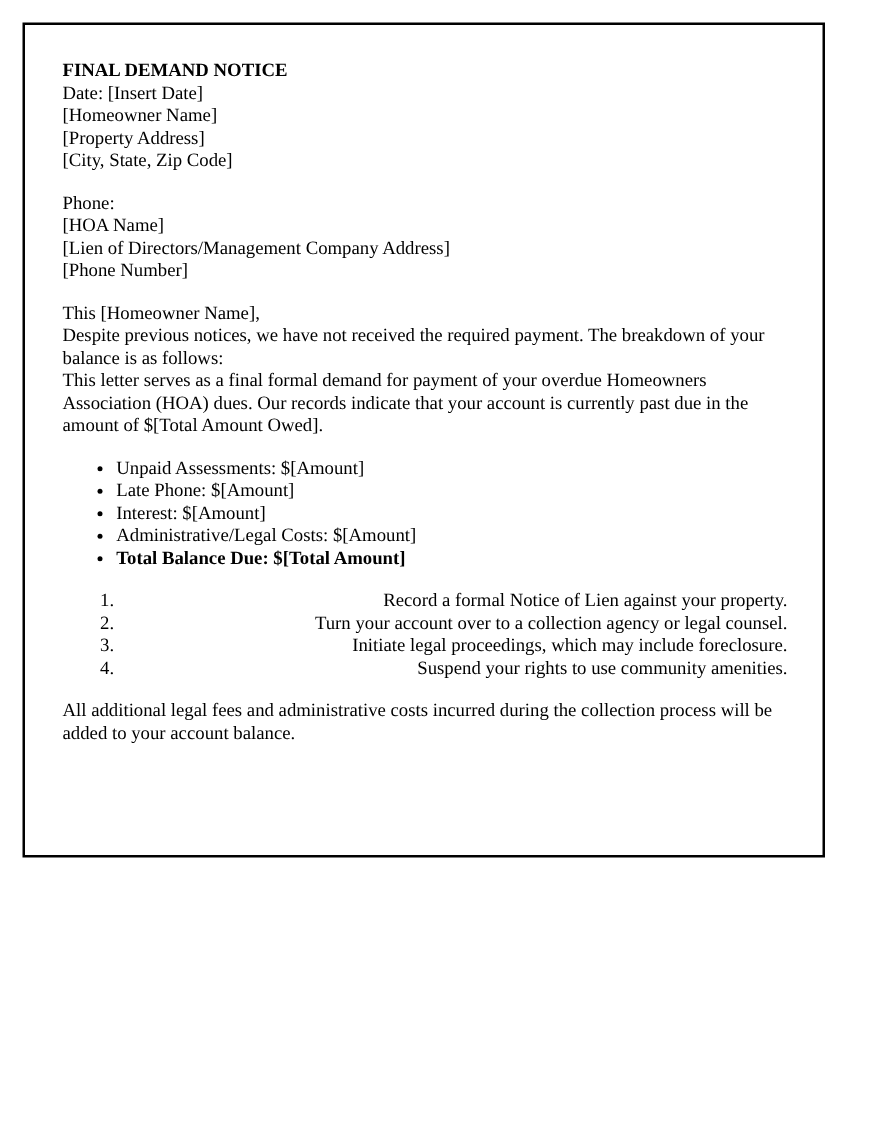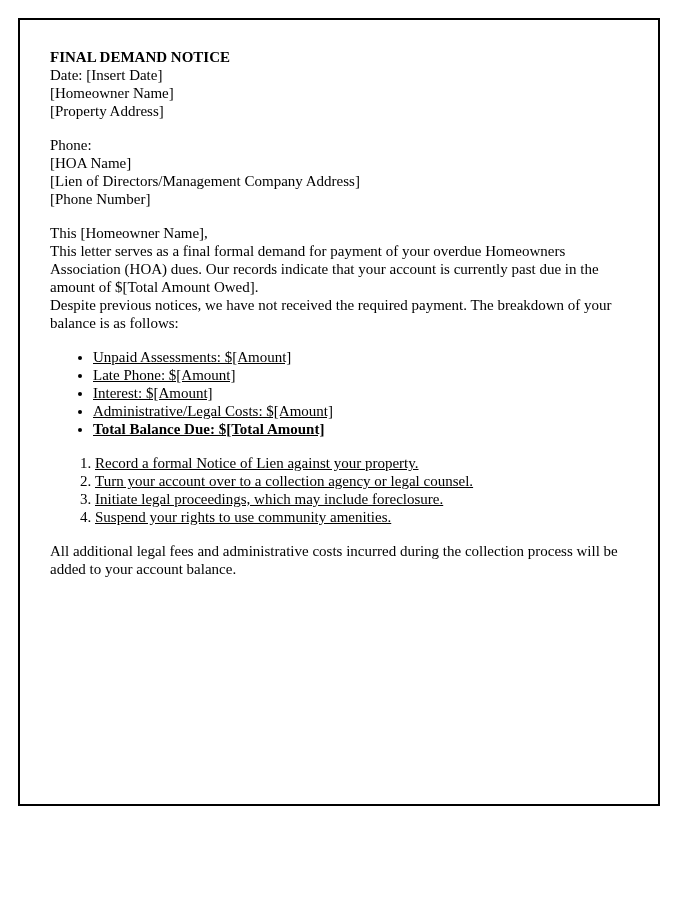--- a/index.html
+++ b/index.html
@@ -9,67 +9,67 @@
     background: #ffffff;
     font-family: "Liberation Serif", "DejaVu Serif", serif;
     color: #000000;
   }
   body { position: relative; overflow: hidden; }
   .page {
     position: absolute;
     left: 18px;
     top: 18px;
     width: 642px;
-    height: 788px;
+    height: 668px;
     border: 2px solid #000000;
     background: #ffffff;
     padding: 28px 28px 0 30px;
     font-size: 15px;
     line-height: 18px;
   }
   .block { margin-bottom: 16px; }
   .bold { font-weight: bold; }
   p.line { margin: 0; }
   ul.balance-list, ol.actions-list {
     margin: 16px 0 16px 0;
     padding-left: 43px;
   }
   ul.balance-list li, ol.actions-list li {
     line-height: 18px;
-    text-decoration: underline;
   }
-  ol.actions-list { padding-left: 45px; }
+  ol.actions-list { padding-left: 45px; text-align: right; }
 </style>
 </head>
 <body>
 
 <div class="page">
 
   <p class="line bold block">FINAL DEMAND NOTICE</p>
 
   <p class="line block">Date: [Insert Date]</p>
 
   <div class="block">
     <p class="line">[Homeowner Name]</p>
     <p class="line">[Property Address]</p>
+    <p class="line">[City, State, Zip Code]</p>
   </div>
 
   <div class="block">
     <p class="line">Phone:</p>
     <p class="line">[HOA Name]</p>
     <p class="line">[Lien of Directors/Management Company Address]</p>
     <p class="line">[Phone Number]</p>
   </div>
 
 
   <p class="line block">This [Homeowner Name],</p>
 
+  <p class="line">Despite previous notices, we have not received the required payment. The breakdown of your balance is as follows:</p>
+
   <p class="line block">This letter serves as a final formal demand for payment of your overdue Homeowners Association (HOA) dues. Our records indicate that your account is currently past due in the amount of $[Total Amount Owed].</p>
-
-  <p class="line">Despite previous notices, we have not received the required payment. The breakdown of your balance is as follows:</p>
 
   <ul class="balance-list">
     <li>Unpaid Assessments: $[Amount]</li>
     <li>Late Phone: $[Amount]</li>
     <li>Interest: $[Amount]</li>
     <li>Administrative/Legal Costs: $[Amount]</li>
     <li class="bold">Total Balance Due: $[Total Amount]</li>
   </ul>
 
 

